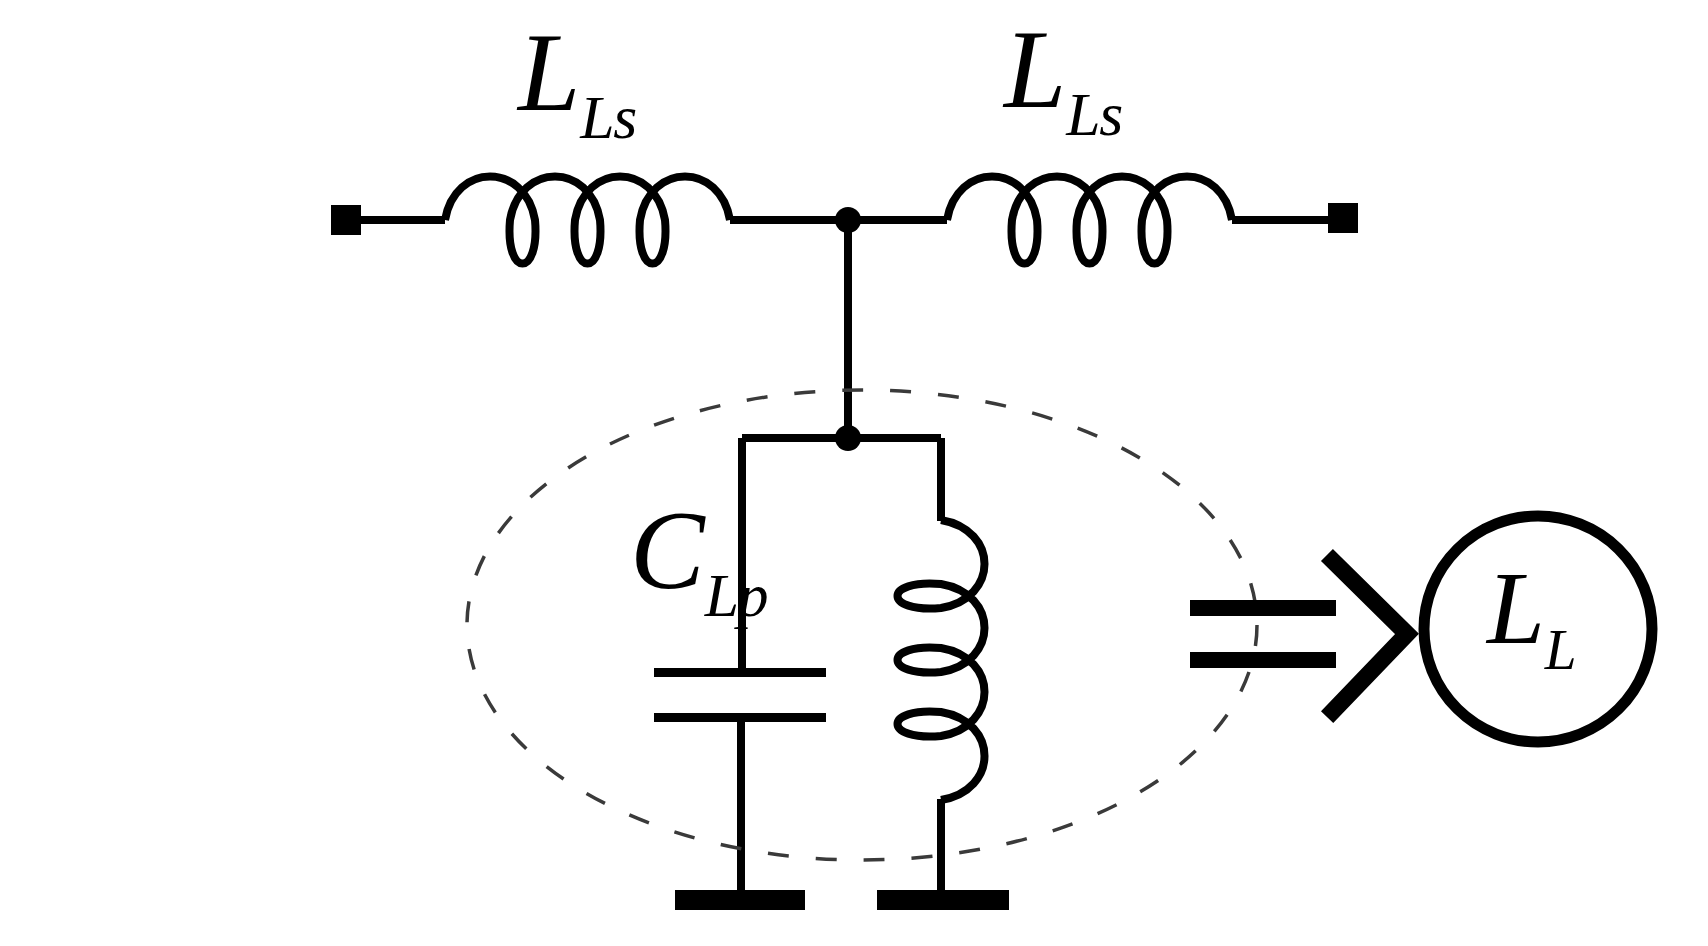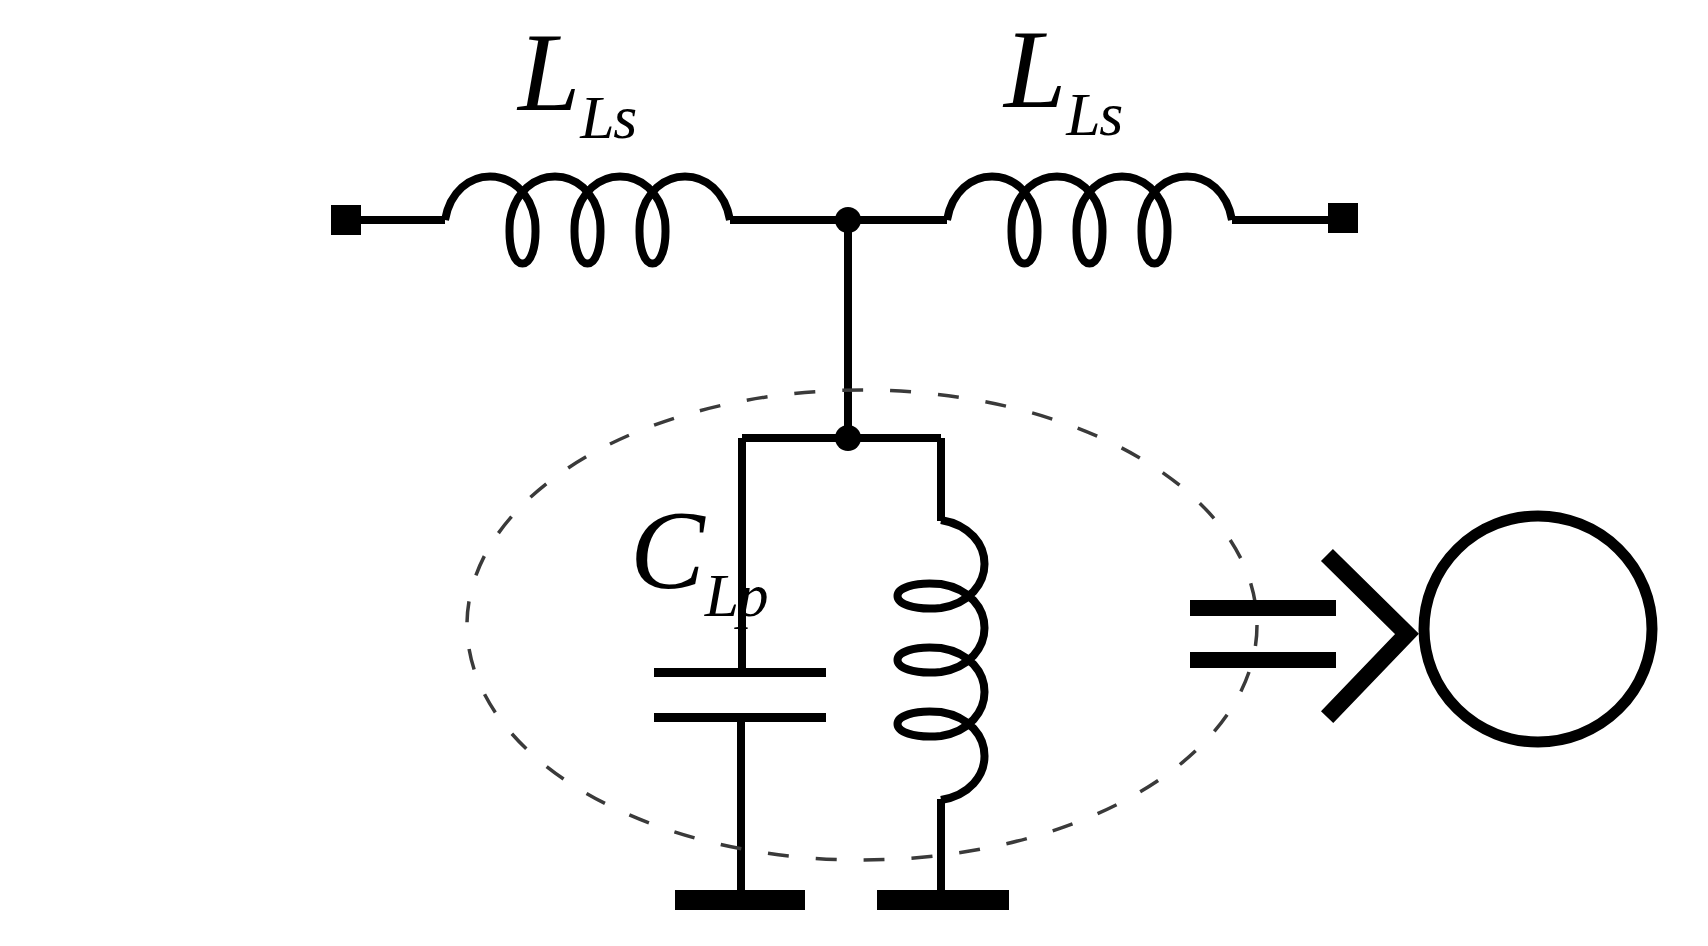--- a/index.html
+++ b/index.html
@@ -123,14 +123,17 @@
 
   <div class="sym" style="left:1004px; top:13px;">
     <span>L</span><sub>Ls</sub>
   </div>
 
   <div class="sym" style="left:596px; top:494px;margin-left:34px;">
     <span>C</span><sub>Lp</sub>
   </div>
 
 
+  <div class="sym inside-circle" style="left:1487px; top:556px;">
+    <span>L</span><sub>L</sub>
+  </div>
 
 </div>
 
 </body></html>

